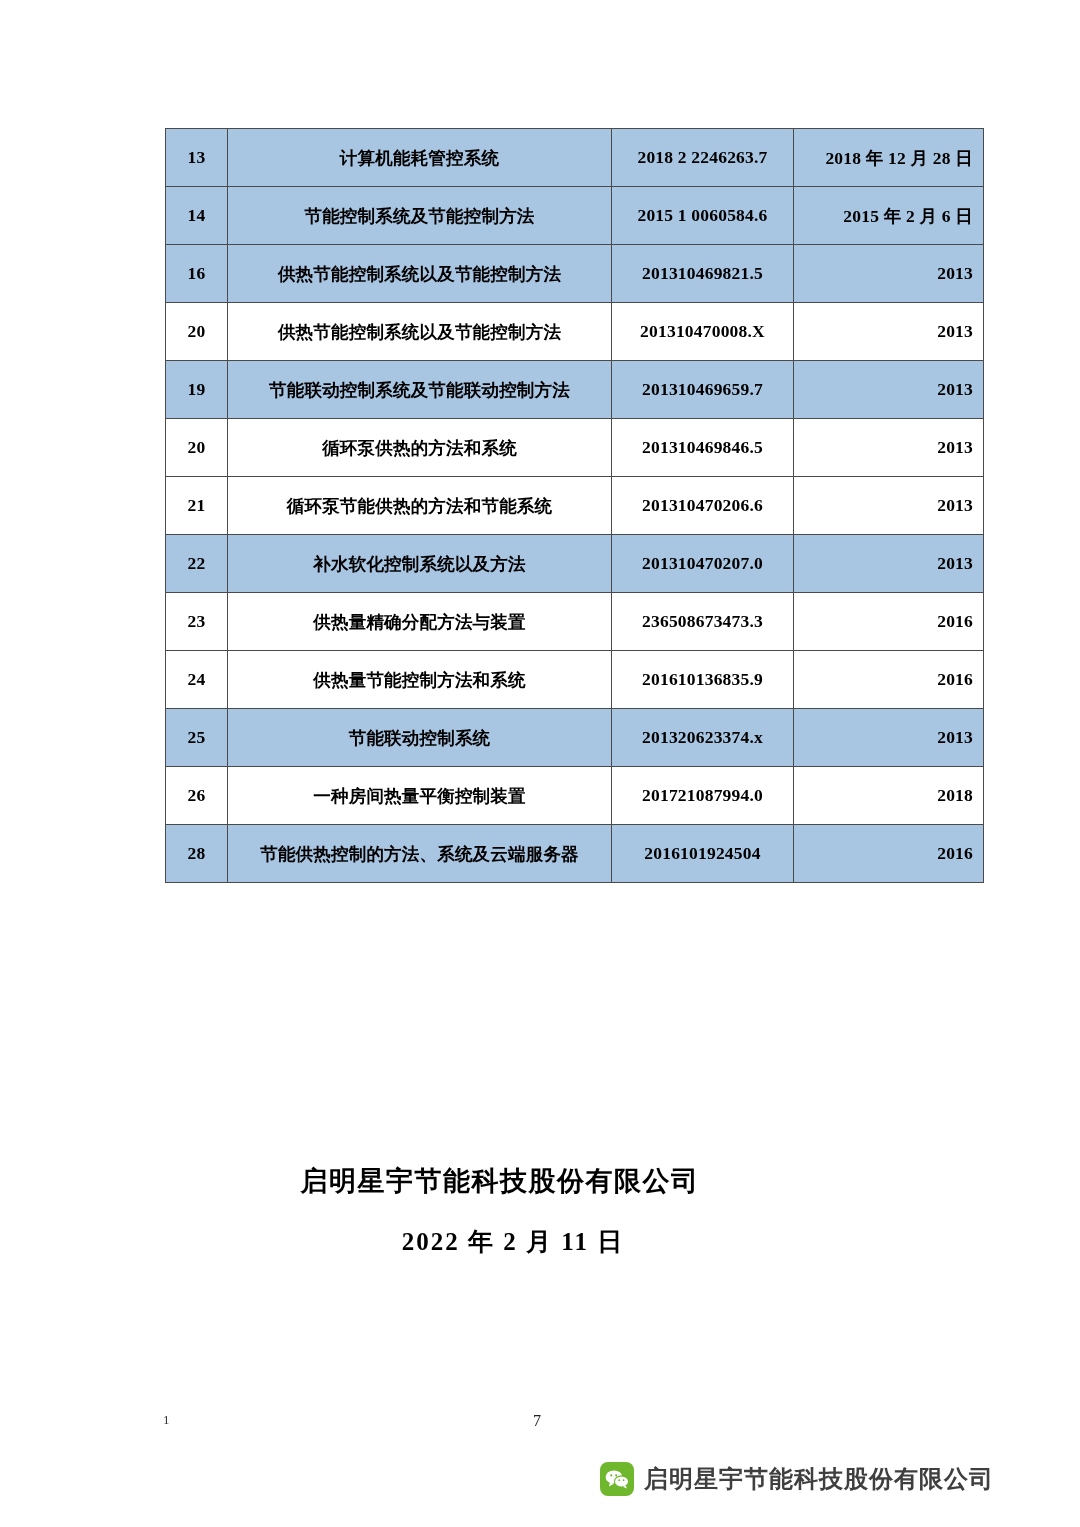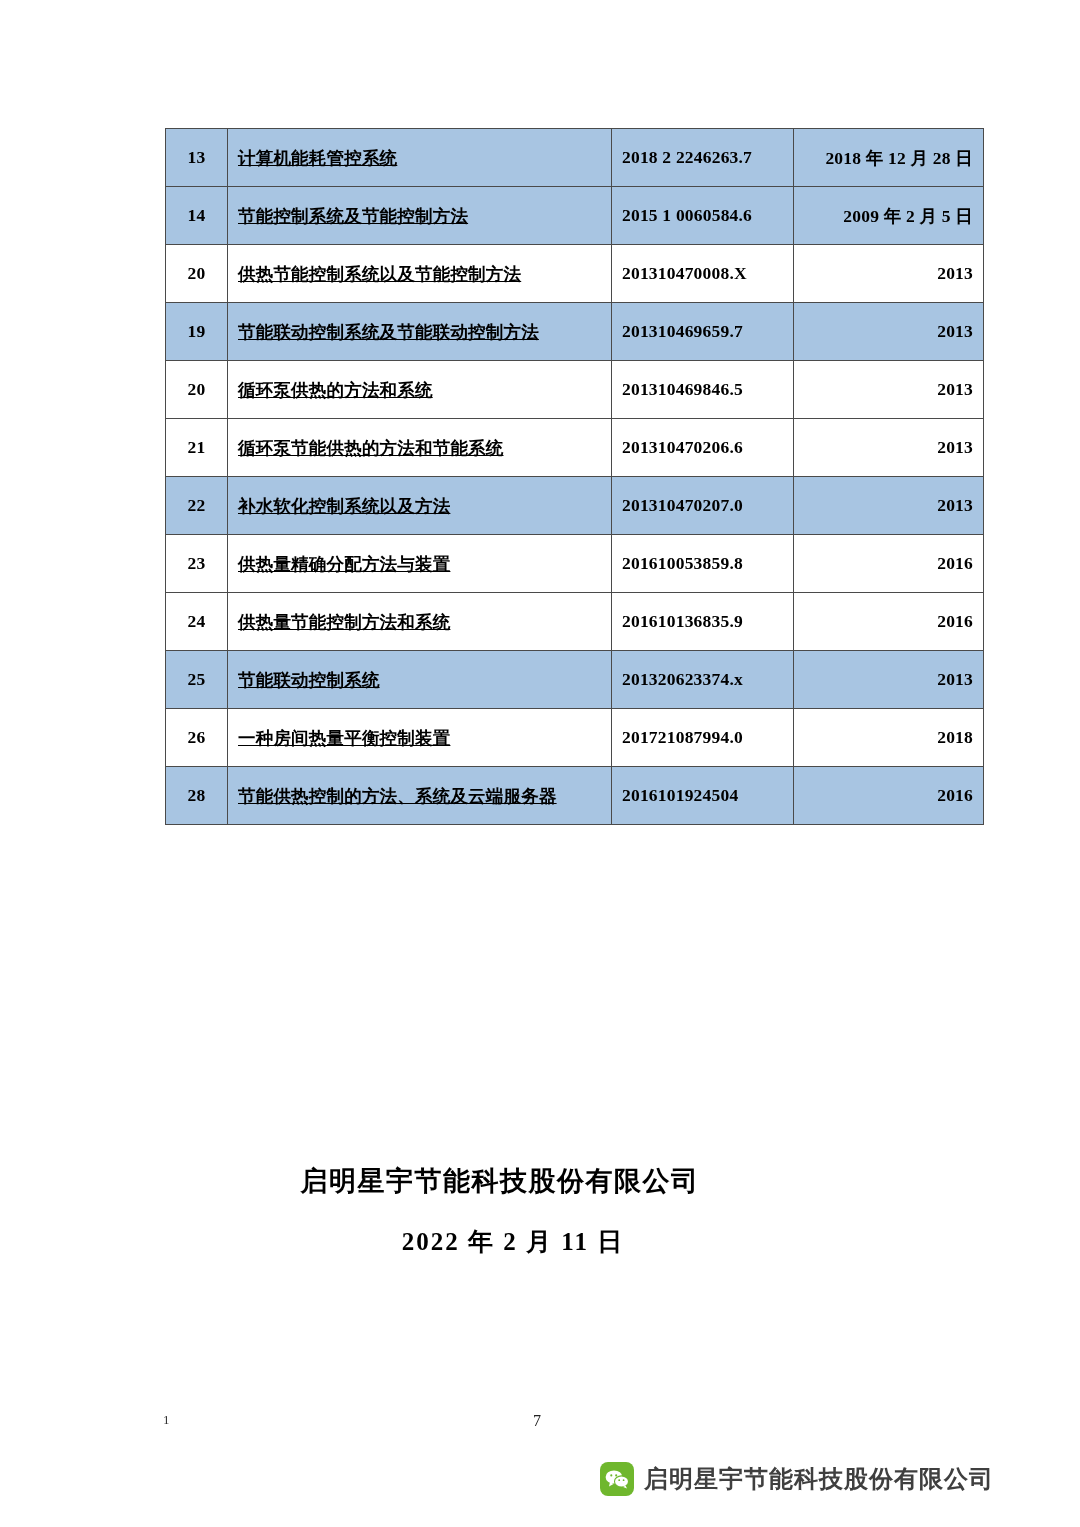--- a/index.html
+++ b/index.html
@@ -41,25 +41,24 @@
     letter-spacing: 0.2px;
   }
   col.c-no    { width: 62px; }
   col.c-name  { width: 384px; }
   col.c-num   { width: 182px; }
   col.c-date  { width: 190px; }
   td.no {
     text-align: center;
   }
   td.name {
-    text-align: left;
-    text-decoration: underline;
+    text-align: center;
   }
   td.num {
-    text-align: left;
+    text-align: center;
   }
   td.date {
     text-align: right;
   }
   tr.hl td {
     background: #a8c5e2;
   }
   .company {
     position: absolute;
     left: 0;
@@ -141,21 +140,27 @@
         <tr class="hl">
           <td class="no">13</td>
           <td class="name">计算机能耗管控系统</td>
           <td class="num">2018 2 2246263.7</td>
           <td class="date">2018 年 12 月 28 日</td>
         </tr>
         <tr class="hl">
           <td class="no">14</td>
           <td class="name">节能控制系统及节能控制方法</td>
           <td class="num">2015 1 0060584.6</td>
-          <td class="date">2009 年 2 月 5 日</td>
+          <td class="date">2015 年 2 月 6 日</td>
+        </tr>
+        <tr class="hl">
+          <td class="no">16</td>
+          <td class="name">供热节能控制系统以及节能控制方法</td>
+          <td class="num">201310469821.5</td>
+          <td class="date">2013</td>
         </tr>
         <tr>
           <td class="no">20</td>
           <td class="name">供热节能控制系统以及节能控制方法</td>
           <td class="num">201310470008.X</td>
           <td class="date">2013</td>
         </tr>
         <tr class="hl">
           <td class="no">19</td>
           <td class="name">节能联动控制系统及节能联动控制方法</td>
@@ -176,21 +181,21 @@
         </tr>
         <tr class="hl">
           <td class="no">22</td>
           <td class="name">补水软化控制系统以及方法</td>
           <td class="num">201310470207.0</td>
           <td class="date">2013</td>
         </tr>
         <tr>
           <td class="no">23</td>
           <td class="name">供热量精确分配方法与装置</td>
-          <td class="num">201610053859.8</td>
+          <td class="num">236508673473.3</td>
           <td class="date">2016</td>
         </tr>
         <tr>
           <td class="no">24</td>
           <td class="name">供热量节能控制方法和系统</td>
           <td class="num">201610136835.9</td>
           <td class="date">2016</td>
         </tr>
         <tr class="hl">
           <td class="no">25</td>

